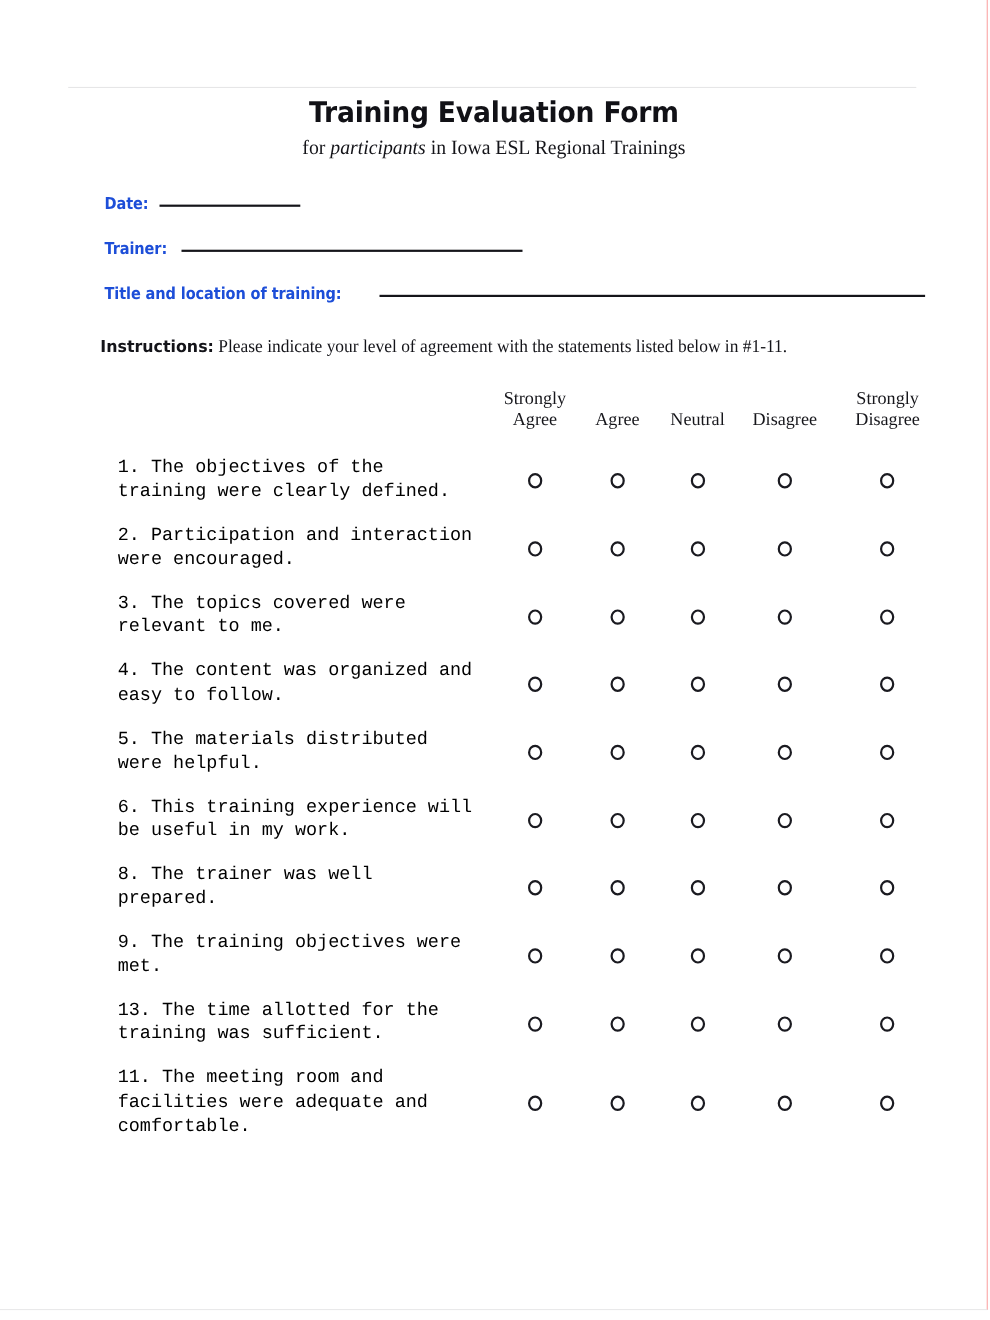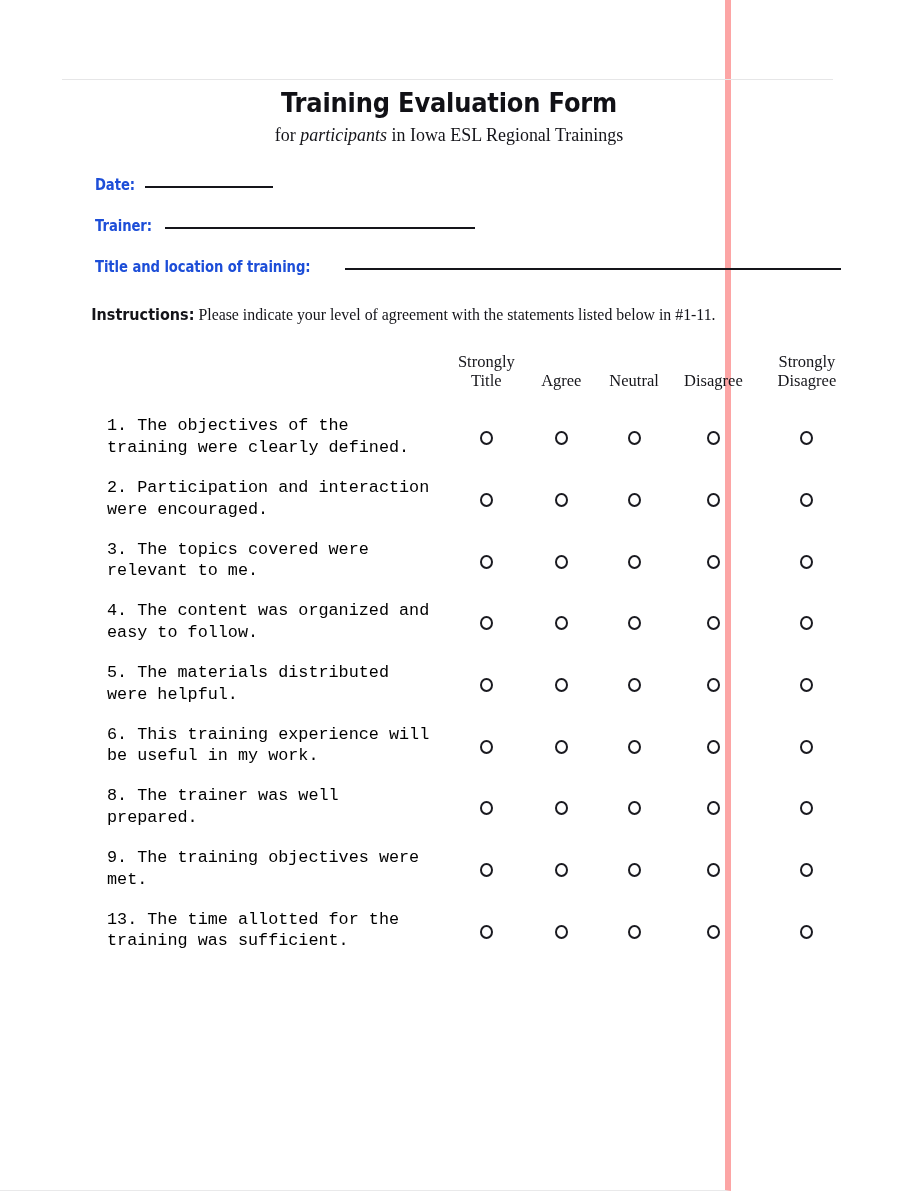--- a/index.html
+++ b/index.html
@@ -13,24 +13,24 @@
     font-family: "Liberation Serif", serif;
     color: #16161a;
     position: relative;
     overflow: hidden;
   }
 
   
   .page {
     position: absolute;
     left: 0; top: 0;
-    width: 731px;
+    width: 898px;
     height: 1191px;
     background: #fff;
-    border-right: 6px solid #fca5a5;
+    border-right: 1px solid #fca5a5;
     border-bottom: 1px solid #e9e9ea;
     box-sizing: border-box;
   }
 
   .top-rule {
     position: absolute;
     left: 62px;
     top: 79px;
     width: 771px;
     height: 1px;
@@ -216,21 +216,21 @@
           <col class="c-q">
             <col class="c-o1">
             <col class="c-o2">
             <col class="c-o3">
             <col class="c-o4">
             <col class="c-o5">
         </colgroup>
         <thead>
           <tr>
             <th class="q-head"></th>
-            <th>Strongly Title</th>
+            <th>Strongly Agree</th>
             <th>Agree</th>
             <th>Neutral</th>
             <th>Disagree</th>
             <th>Strongly Disagree</th>
           </tr>
         </thead>
         <tbody id="scale-body">
             <tr>
               <td class="q-cell">1. The objectives of the training were clearly defined.</td>
               <td class="opt-cell"><span class="radio"></span></td>
@@ -296,18 +296,26 @@
               <td class="opt-cell"><span class="radio"></span></td>
             </tr>
             <tr>
               <td class="q-cell">13. The time allotted for the training was sufficient.</td>
               <td class="opt-cell"><span class="radio"></span></td>
               <td class="opt-cell"><span class="radio"></span></td>
               <td class="opt-cell"><span class="radio"></span></td>
               <td class="opt-cell"><span class="radio"></span></td>
               <td class="opt-cell"><span class="radio"></span></td>
             </tr>
+            <tr>
+              <td class="q-cell">11. The meeting room and facilities were adequate and comfortable.</td>
+              <td class="opt-cell"><span class="radio"></span></td>
+              <td class="opt-cell"><span class="radio"></span></td>
+              <td class="opt-cell"><span class="radio"></span></td>
+              <td class="opt-cell"><span class="radio"></span></td>
+              <td class="opt-cell"><span class="radio"></span></td>
+            </tr>
           </tbody>
       </table>
     </div>
 
   </div>
 </div>
 
 </body></html>

